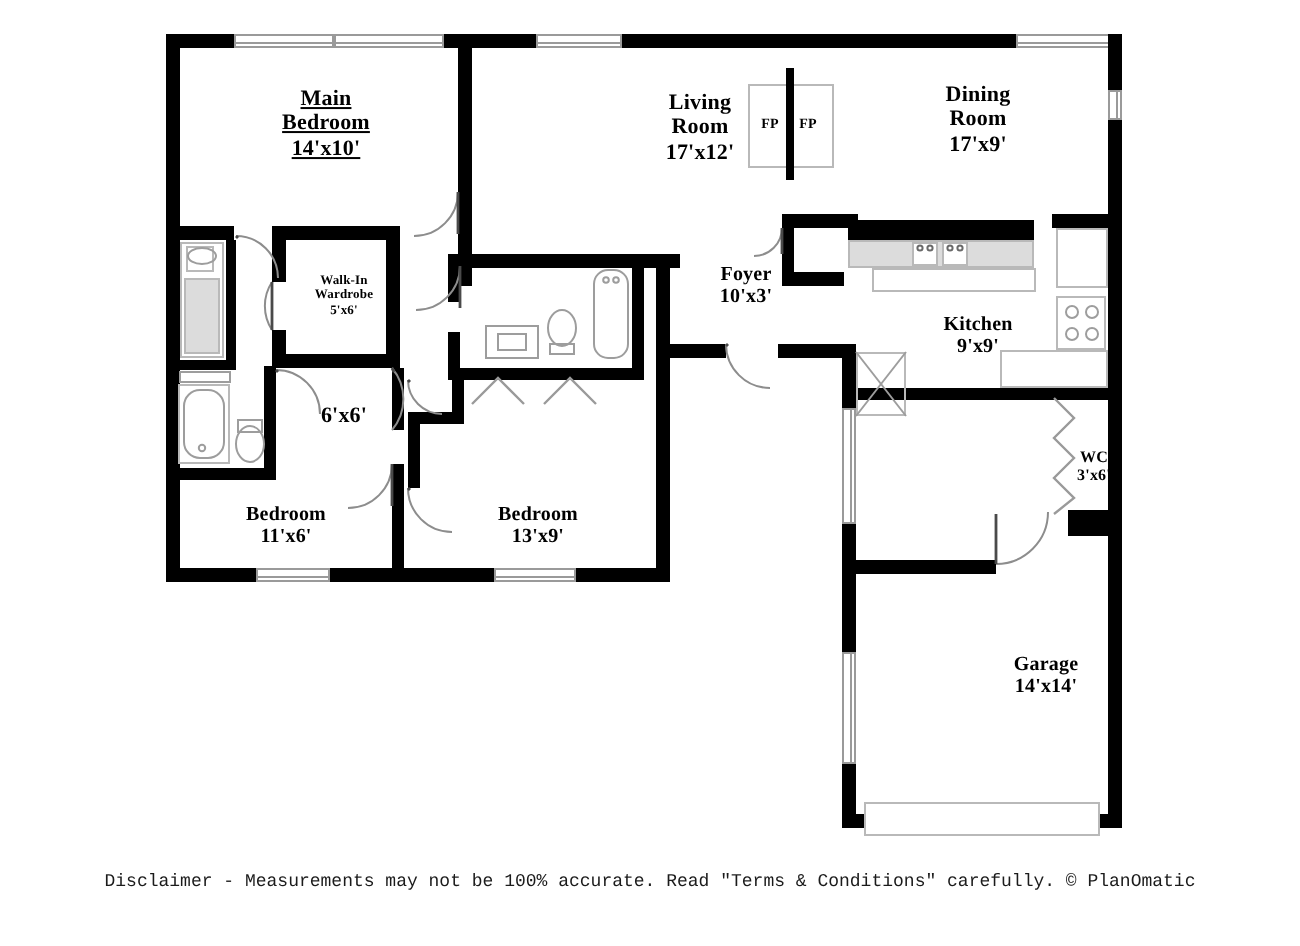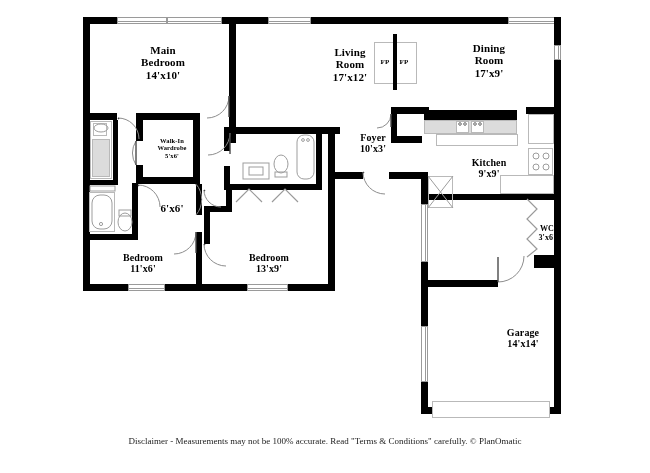--- a/index.html
+++ b/index.html
@@ -119,21 +119,21 @@
   }
   
   #disclaimer {
     position: absolute;
     left: 0;
     top: 436px;
     width: 650px;
     text-align: center;
     font-size: 9px;
     color: #1b1b1b;
-    font-family: Liberation Serif, serif;
+    font-family: Liberation Mono, monospace;
   }
 </style>
 </head>
 <body>
 
 <div id="plan">
 
   <div class="layer">
 
     <div class="wall" style="left:83px;  top:17px;  width:34px;  height:7px;"></div>
@@ -311,21 +311,21 @@
     <circle class="fixture-d" cx="475" cy="124" r="1.3"></circle>
     <circle class="fixture-d" cx="480" cy="124" r="1.3"></circle>
 
     <circle class="fixture" cx="536" cy="156" r="3"></circle>
     <circle class="fixture" cx="546" cy="156" r="3"></circle>
     <circle class="fixture" cx="536" cy="167" r="3"></circle>
     <circle class="fixture" cx="546" cy="167" r="3"></circle>
   </svg>
 
   <div class="layer">
-    <div class="room-label lbl-lg" style="left:163px; top:62px;">Main
+    <div class="room-label lbl-lg" style="left:163px; top:62px;text-decoration:underline;">Main
 Bedroom
 14'x10'</div>
     <div class="room-label lbl-lg" style="left:318px; top:64px;margin-left:32px;">Living
 Room
 17'x12'</div>
     <div class="room-label lbl-lg" style="left:489px; top:60px;">Dining
 Room
 17'x9'</div>
     <div class="room-label lbl-md" style="left:373px; top:143px;">Foyer
 10'x3'</div>

